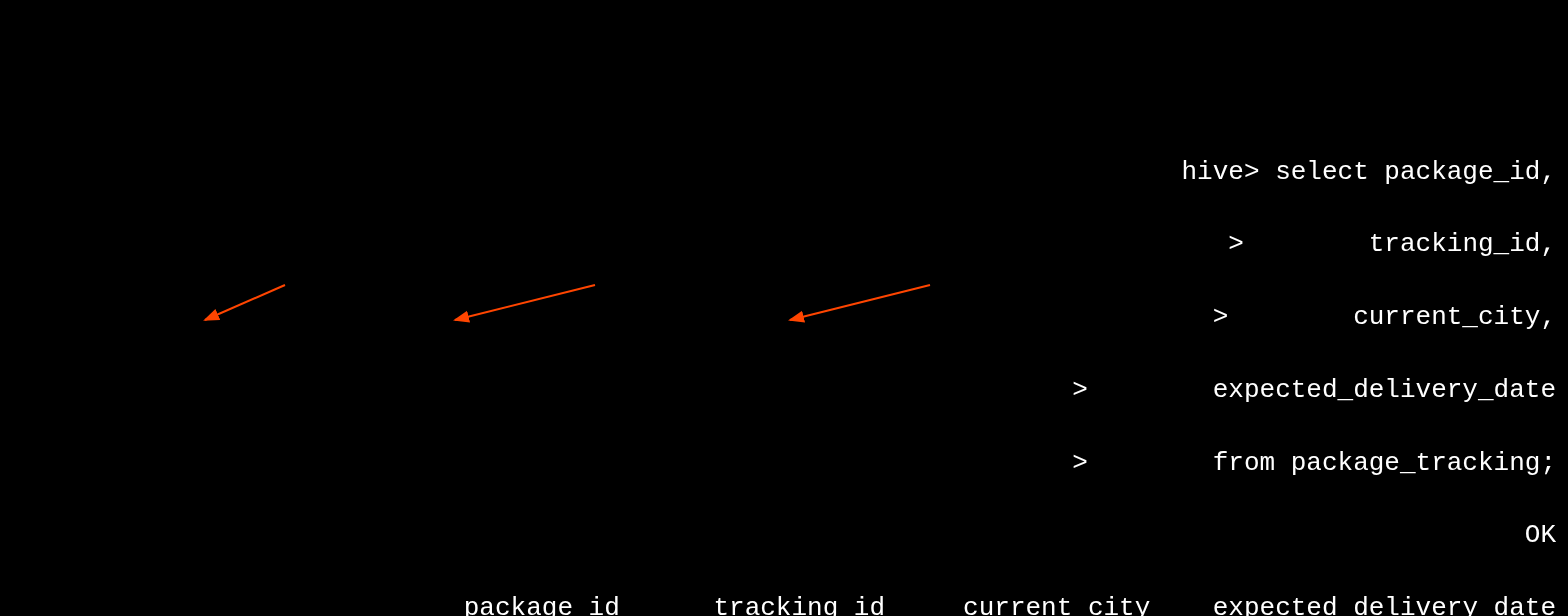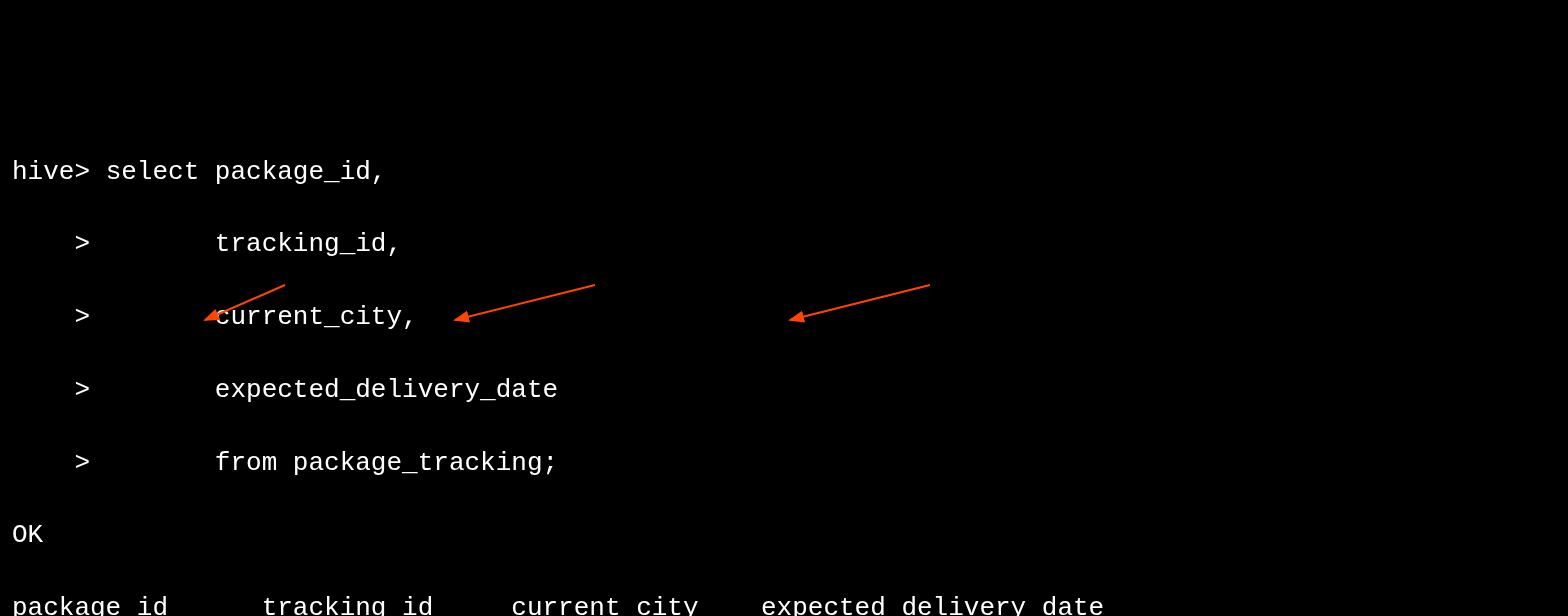--- a/index.html
+++ b/index.html
@@ -12,20 +12,21 @@
       color: #ffffff;
       font-family: 'Menlo', 'Monaco', 'Consolas', 'Courier New', monospace;
       font-size: 26px;
       line-height: 1.4;
       padding: 8px 12px;
       white-space: pre;
       position: relative;
     }
     .terminal-line {
       white-space: pre;
+      text-align: right;
     }
     .underline {
       border-bottom: 2px solid #ff4500;
     }
     .arrow-svg {
       position: absolute;
       pointer-events: none;
       z-index: 10;
     }
   </style>

